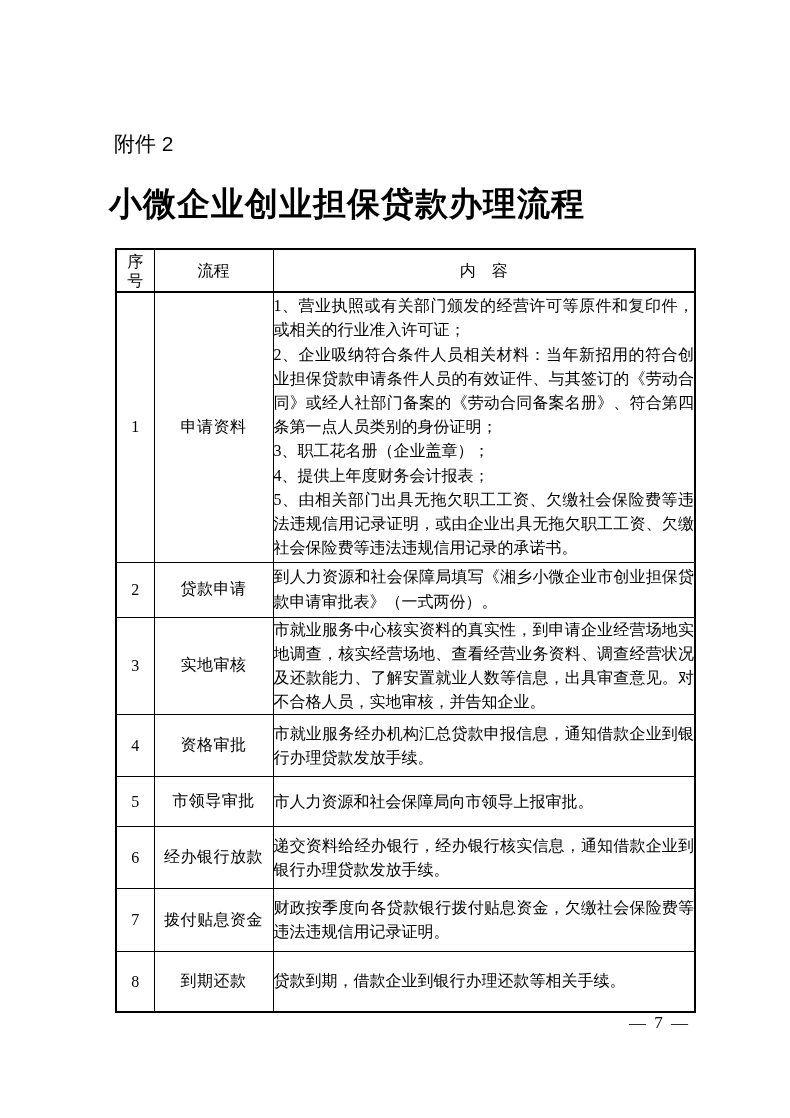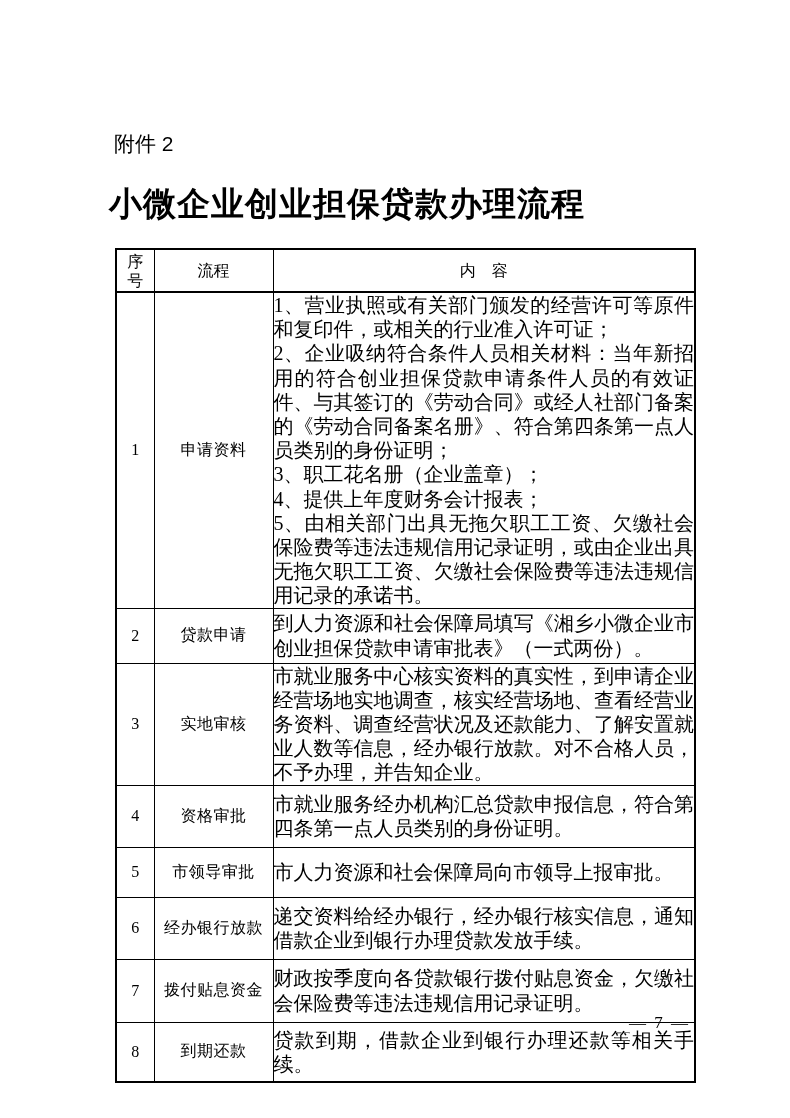--- a/index.html
+++ b/index.html
@@ -61,21 +61,21 @@
     font-size:16px;
   }
   td.cell-proc{
     text-align:center;
     font-family:Liberation Sans, sans-serif;
     font-size:16px;
     letter-spacing:0.5px;
   }
   td.cell-content{
     font-family:"Liberation Serif","DejaVu Serif",serif;
-    font-size:20px;line-height:24.2px;
+    font-size:16px;line-height:24.2px;
     text-align:justify;
     white-space:pre-line;
     padding:1px 5px;
   }
   .page-number{
     position:absolute;top:1012px;right:107px;
     font-family:"Liberation Serif","DejaVu Serif",serif;
     font-size:17px;line-height:22px;
     letter-spacing:2px;
   }
@@ -114,26 +114,26 @@
 5、由相关部门出具无拖欠职工工资、欠缴社会保险费等违法违规信用记录证明，或由企业出具无拖欠职工工资、欠缴社会保险费等违法违规信用记录的承诺书。</td>
       </tr>
       <tr class="h-r2">
         <td class="cell-no">2</td>
         <td class="cell-proc">贷款申请</td>
         <td class="cell-content">到人力资源和社会保障局填写《湘乡小微企业市创业担保贷款申请审批表》（一式两份）。</td>
       </tr>
       <tr class="h-r3">
         <td class="cell-no">3</td>
         <td class="cell-proc">实地审核</td>
-        <td class="cell-content">市就业服务中心核实资料的真实性，到申请企业经营场地实地调查，核实经营场地、查看经营业务资料、调查经营状况及还款能力、了解安置就业人数等信息，经办银行放款。对不合格人员，不予办理，并告知企业。</td>
+        <td class="cell-content">市就业服务中心核实资料的真实性，到申请企业经营场地实地调查，核实经营场地、查看经营业务资料、调查经营状况及还款能力、了解安置就业人数等信息，出具审查意见。对不合格人员，实地审核，并告知企业。</td>
       </tr>
       <tr class="h-r4">
         <td class="cell-no">4</td>
         <td class="cell-proc">资格审批</td>
-        <td class="cell-content">市就业服务经办机构汇总贷款申报信息，符合第四条第一点人员类别的身份证明。</td>
+        <td class="cell-content">市就业服务经办机构汇总贷款申报信息，通知借款企业到银行办理贷款发放手续。</td>
       </tr>
       <tr class="h-r5">
         <td class="cell-no">5</td>
         <td class="cell-proc">市领导审批</td>
         <td class="cell-content">市人力资源和社会保障局向市领导上报审批。</td>
       </tr>
       <tr class="h-r6">
         <td class="cell-no">6</td>
         <td class="cell-proc">经办银行放款</td>
         <td class="cell-content">递交资料给经办银行，经办银行核实信息，通知借款企业到银行办理贷款发放手续。</td>

